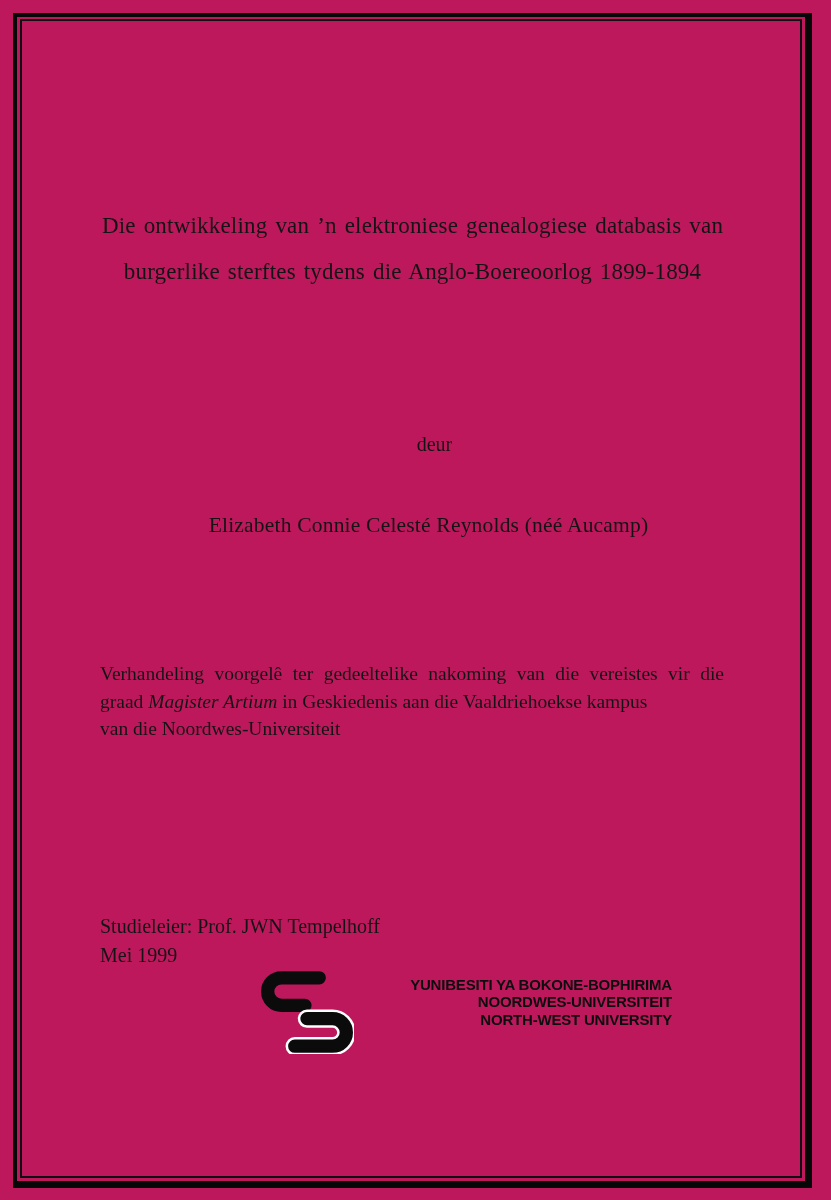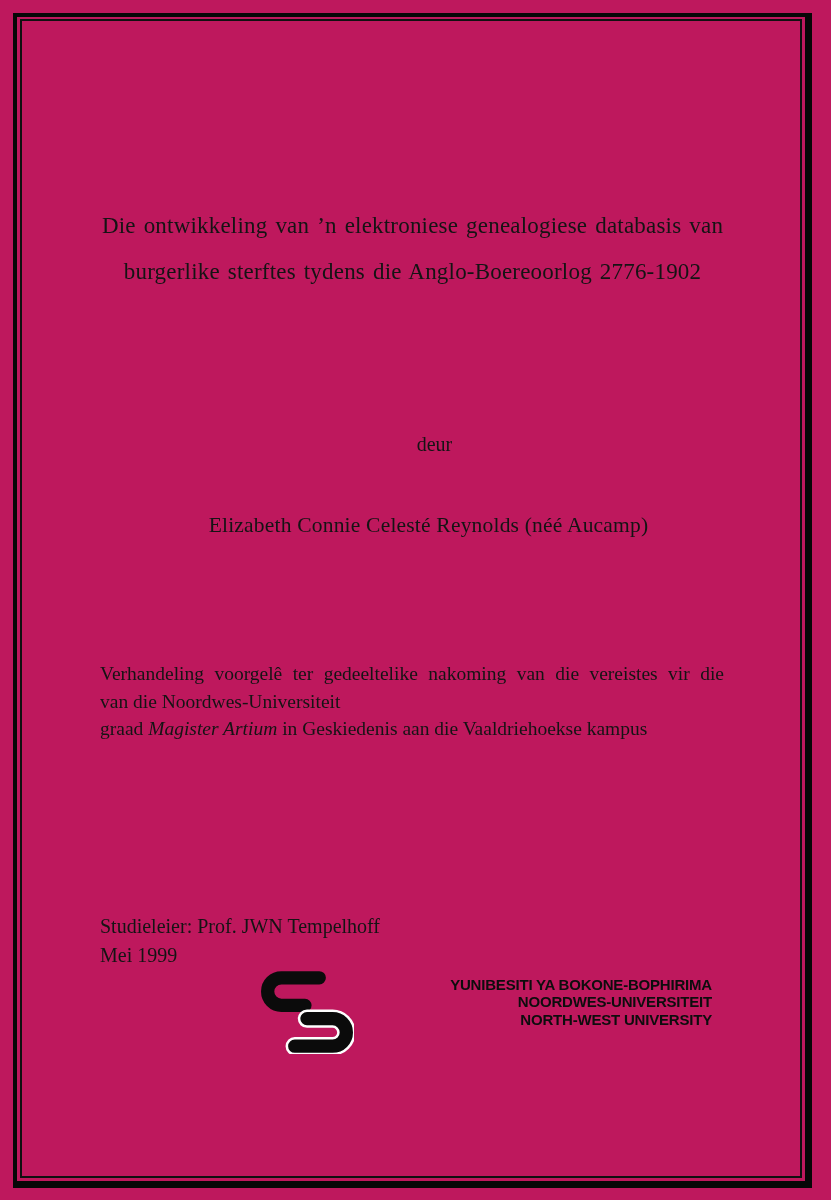--- a/index.html
+++ b/index.html
@@ -52,21 +52,21 @@
     text-align:justify;
     text-align-last:justify;
   }
   .statement em { font-style:italic; }
   .supervisor-block {
     position:absolute; top:912px; left:100px;
     font-size:20px; line-height:28.5px;
   }
   .logo-block {
     position:absolute; top:968px; left:260px;
-    display:flex; align-items:flex-start;gap:40px;
+    display:flex; align-items:flex-start;
   }
   .logo-mark { width:94px; height:84px; margin-top:2px; }
   .logo-text {
     margin-left:-37px; padding-top:8px;
     width:355px;
     text-align:right;
     font-family:"Liberation Sans", sans-serif;
     font-weight:700;
     font-size:15px; line-height:17.4px;
     letter-spacing:-0.2px;
@@ -78,31 +78,31 @@
 <body>
 
 <div class="page">
 
   <div class="frame-outer">
     <div class="frame-inner"></div>
   </div>
 
   <div class="title">
     <div>Die ontwikkeling van ’n elektroniese genealogiese databasis van</div>
-    <div>burgerlike sterftes tydens die Anglo-Boereoorlog 2776-1902</div>
+    <div>burgerlike sterftes tydens die Anglo-Boereoorlog 1899-1894</div>
   </div>
 
   <div class="byline">deur</div>
 
   <div class="author">Elizabeth Connie Celesté Reynolds (néé Aucamp)</div>
 
   <div class="statement">
     <div class="line-justified">Verhandeling voorgelê ter gedeeltelike nakoming van die vereistes vir die</div>
+    <div><span>graad </span><em>Magister Artium</em><span> in Geskiedenis aan die Vaaldriehoekse kampus</span></div>
     <div>van die Noordwes-Universiteit</div>
-    <div><span>graad </span><em>Magister Artium</em><span> in Geskiedenis aan die Vaaldriehoekse kampus</span></div>
   </div>
 
   <div class="supervisor-block">
     <div>Studieleier: Prof. JWN Tempelhoff</div>
     <div>Mei 1999</div>
   </div>
 
   <div class="logo-block">
     <svg class="logo-mark" viewBox="0 0 92 82" aria-hidden="true">
 

